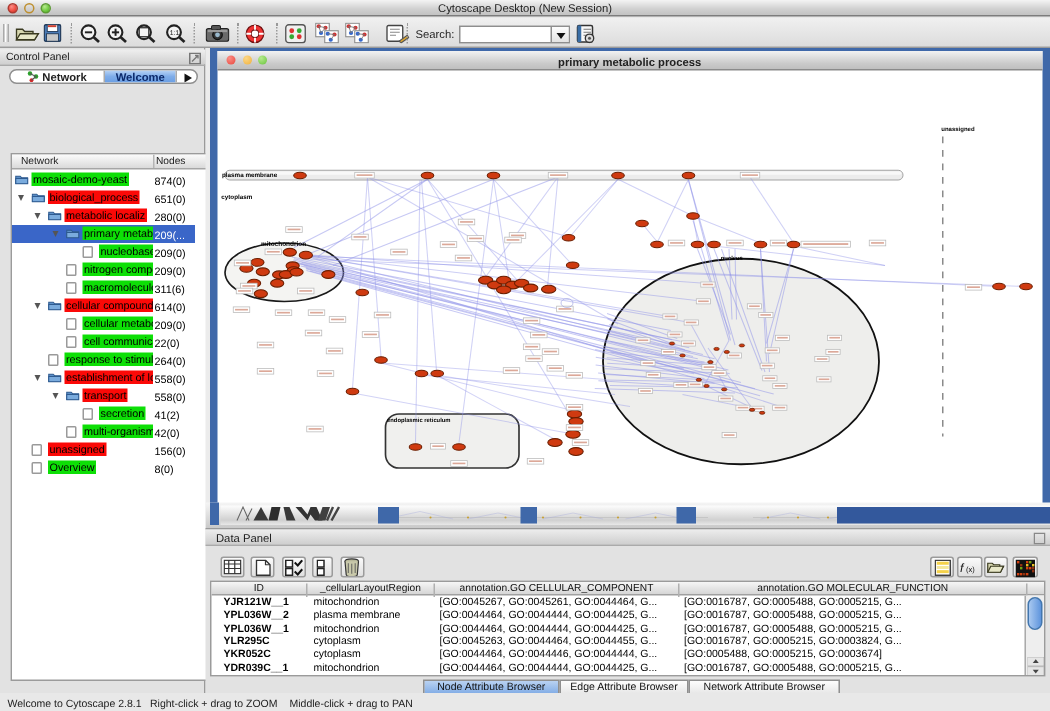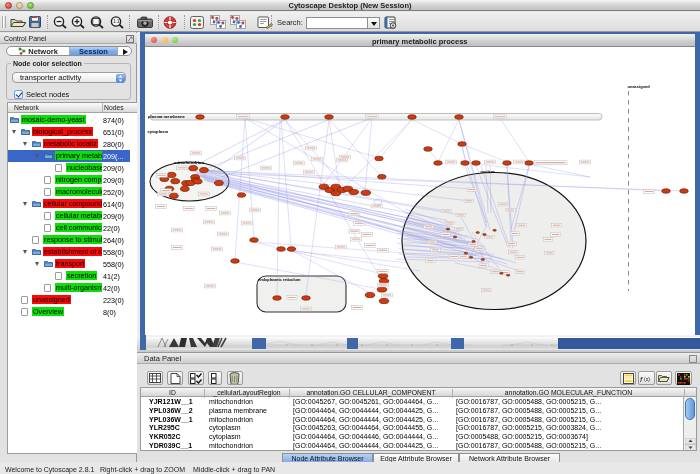--- a/index.html
+++ b/index.html
@@ -1,21 +1,21 @@
 <!DOCTYPE html>
 <html><head>
 <meta charset="utf-8">
 <style>
 * { margin:0; padding:0; box-sizing:border-box; }
 html,body { width:700px; height:474px; overflow:hidden; font-family:"Liberation Sans",sans-serif; background:#e8e8e8; }
 #app { position:absolute; left:0; top:0; width:700px; height:474px; }
 .abs { position:absolute; }
 
 #titlebar { left:0; top:0; width:700px; height:11px; background:linear-gradient(#f4f4f4,#d0d0d0 60%,#c2c2c2); border-bottom:1px solid #7c7c7c; }
-#titlebar .title { position:absolute; left:0; right:0; top:1px; text-align:center; font-size:7.5px; color:#222; font-weight:bold; }
+#titlebar .title { position:absolute; left:0; right:0; top:1px; text-align:center; font-size:7.5px; color:#222; font-weight:normal; }
 .tl { position:absolute; top:2px; width:7px; height:7px; border-radius:50%; }
 
 #toolbar { left:0; top:12px; width:700px; height:20px; background:linear-gradient(#f0f0f0,#dcdcdc); border-bottom:1px solid #9a9a9a; }
 .tsep { position:absolute; top:3px; height:14px; width:0; border-left:1px dotted #999; }
 #searchlbl { position:absolute; left:277px; top:6px; font-size:7.5px; color:#222; }
 #searchbox { position:absolute; left:306px; top:4.5px; width:74px; height:12px; background:#fff; border:1px solid #8e8e8e; }
 #searchbox .dd { position:absolute; right:0; top:0; width:12px; height:100%; border-left:1px solid #8e8e8e; background:linear-gradient(#fdfdfd,#e3e3e3); }
 #searchbox .dd:after { content:""; position:absolute; left:2.5px; top:4px; border:3px solid transparent; border-top:4px solid #111; }
 
 #cp { left:0; top:32px; width:137px; height:430px; background:#e2e2e2; border-right:1px solid #9a9a9a; }
@@ -205,33 +205,22 @@
           <path d="M2 6 L6 2 M4 2 h2 v2" stroke="#777" stroke-width="0.9" fill="none"></path>
         </svg>
     </div>
     <div id="tabs">
       <div class="seg" id="seg-net"><svg width="8" height="8" style="vertical-align:-1px">
             <circle cx="2" cy="2" r="1.5" fill="#2ca02c"></circle>
             <circle cx="6" cy="4" r="1.5" fill="#2ca02c"></circle>
             <circle cx="3" cy="6.5" r="1.3" fill="#d62728"></circle>
             <path d="M2 2 L6 4 L3 6.5" stroke="#555" stroke-width="0.7" fill="none"></path>
           </svg> Network</div>
-      <div class="seg" id="seg-mos">Session</div>
+      <div class="seg" id="seg-mos">Welcome</div>
       <div class="seg" id="seg-arr"></div>
-    </div>
-    <div id="groupbox">
-      <div class="lbl">Node color selection</div>
-      <div id="combo">transporter activity<span class="step"><svg width="9" height="9">
-              <rect x="0" y="0" width="9" height="9" rx="2.5" fill="#5c8fdd"></rect>
-              <rect x="0" y="0" width="9" height="4.5" rx="2.2" fill="#85b1ec"></rect>
-              <path d="M2.6 3.4 L4.5 1.2 L6.4 3.4 Z" fill="#fff"></path>
-              <path d="M2.6 5.6 L6.4 5.6 L4.5 7.8 Z" fill="#fff"></path>
-            </svg></span></div>
-      <div id="chk"></div>
-        <div id="chklbl">Select nodes</div>
     </div>
     <div id="tree">
       <div id="treehead">
           <span class="c1">Network</span>
           <span class="c2">Nodes</span>
           <span class="sep"></span>
         </div>
       <div id="treerows">
           <div class="trow" style="top:10.5px">
             <svg class="fold" style="left:2.0px" width="9" height="7" viewBox="0 0 9 7">
@@ -274,21 +263,21 @@
             <span class="ct">209(0)</span>
           </div>
 <div class="trow" style="top:70.5px">
             <span class="file" style="left:36.0px"></span>
             <span class="nm bgG" style="left:47.0px;max-width:47px">nitrogen compound me</span>
             <span class="ct">209(0)</span>
           </div>
 <div class="trow" style="top:82.5px">
             <span class="file" style="left:36.0px"></span>
             <span class="nm bgG" style="left:47.0px;max-width:47px">macromolecule metab</span>
-            <span class="ct">252(0)</span>
+            <span class="ct">311(6)</span>
           </div>
 <div class="trow" style="top:94.5px">
             <span class="arr" style="left:15.0px"></span>
             <svg class="fold" style="left:24.0px" width="9" height="7" viewBox="0 0 9 7">
               <path d="M0.5 1.5 h3 l1 1 h4 v4 h-8 Z" fill="#5b8fc8" stroke="#2e5a8f" stroke-width="0.7"></path>
               <path d="M0.5 3 h8 v3.5 h-8 Z" fill="#7aabdd" stroke="#2e5a8f" stroke-width="0.7"></path>
             </svg>
             <span class="nm bgR" style="left:35.0px;max-width:59px">cellular compound</span>
             <span class="ct">614(0)</span>
           </div>
@@ -331,21 +320,21 @@
             <span class="ct">41(2)</span>
           </div>
 <div class="trow" style="top:178.5px">
             <span class="file" style="left:36.0px"></span>
             <span class="nm bgG" style="left:47.0px;max-width:47px">multi-organism process</span>
             <span class="ct">42(0)</span>
           </div>
 <div class="trow" style="top:190.5px">
             <span class="file" style="left:13.0px"></span>
             <span class="nm bgR" style="left:24.0px;max-width:70px">unassigned</span>
-            <span class="ct">223(0)</span>
+            <span class="ct">156(0)</span>
           </div>
 <div class="trow" style="top:202.5px">
             <span class="file" style="left:13.0px"></span>
             <span class="nm bgG" style="left:24.0px;max-width:70px">Overview</span>
             <span class="ct">8(0)</span>
           </div>
 </div>
     </div>
   </div>
 

